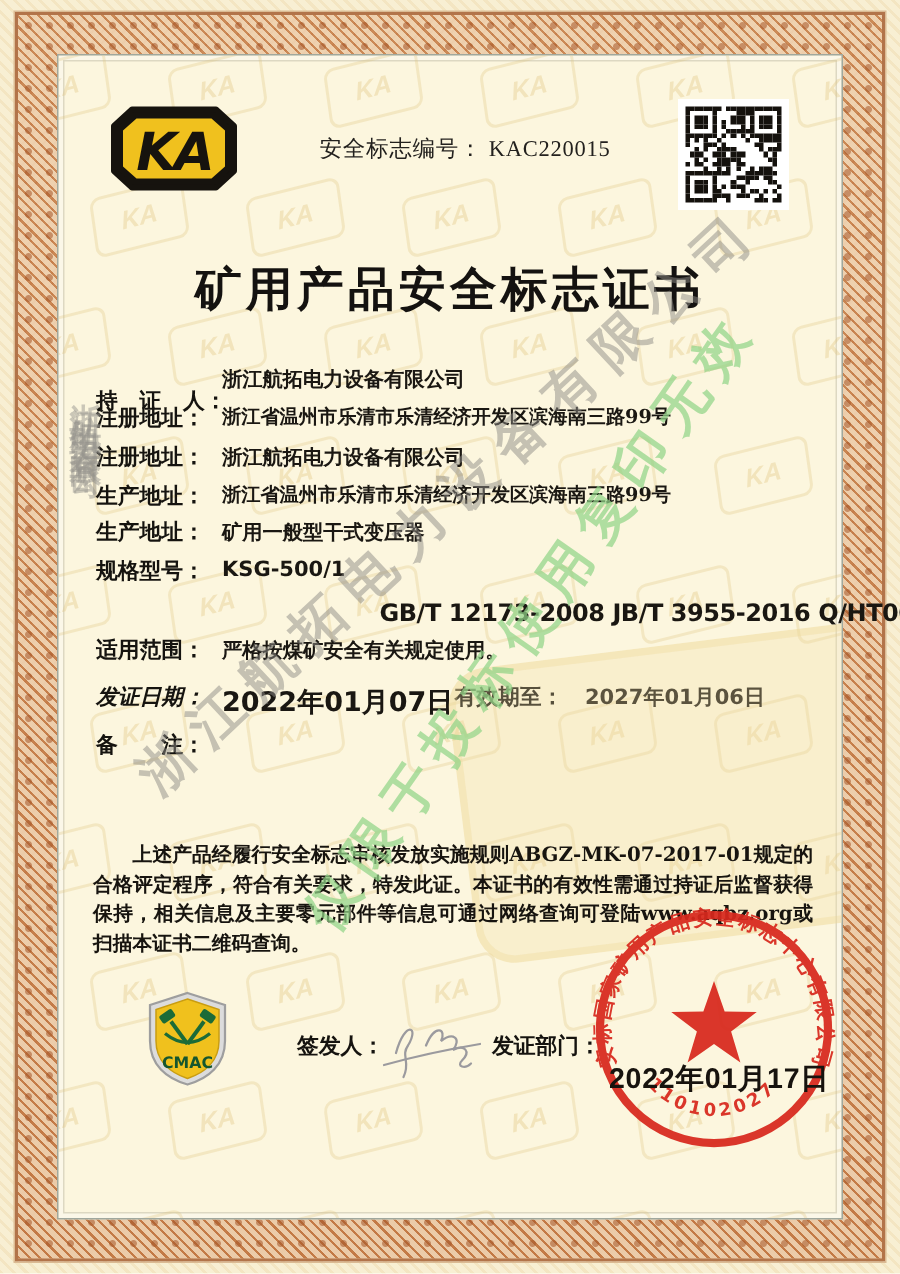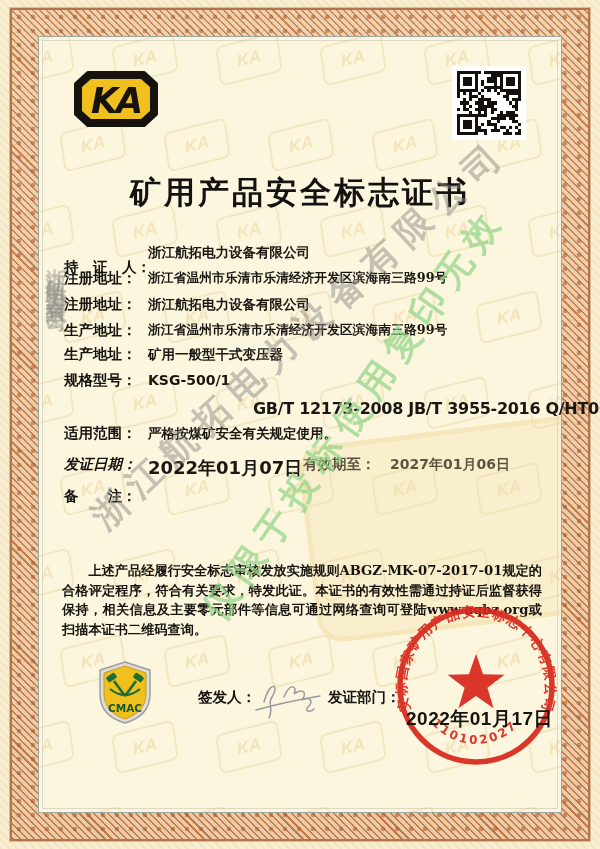--- a/index.html
+++ b/index.html
@@ -123,20 +123,24 @@
       <div class="ghost-emblem"></div>
     </div>
   </div>
 
   <svg class="abs" style="left:70px;top:70px;" width="92" height="58" viewBox="0 0 92 58">
     <polygon points="6,14 18,3 74,3 86,14 86,44 74,55 18,55 6,44" fill="#16130e" stroke="#16130e" stroke-width="4" stroke-linejoin="round"></polygon>
     <polygon points="12,17 21,9 71,9 80,17 80,41 71,49 21,49 12,41" fill="#f0c11e"></polygon>
     <text x="46" y="43" text-anchor="middle" font-size="35" font-weight="900" font-style="italic" letter-spacing="-2" fill="#16130e">KA</text>
   </svg>
 
+  <div class="abs hdr-certline">
+    <span>安全标志编号：</span>
+    <span>KAC220015</span>
+  </div>
 
   <div class="qr">
     <div class="qr-grid" id="qrGrid">
         <span class="on"></span>
         <span class="on"></span>
         <span class="on"></span>
         <span class="on"></span>
         <span class="on"></span>
         <span class="on"></span>
         <span class="on"></span>

